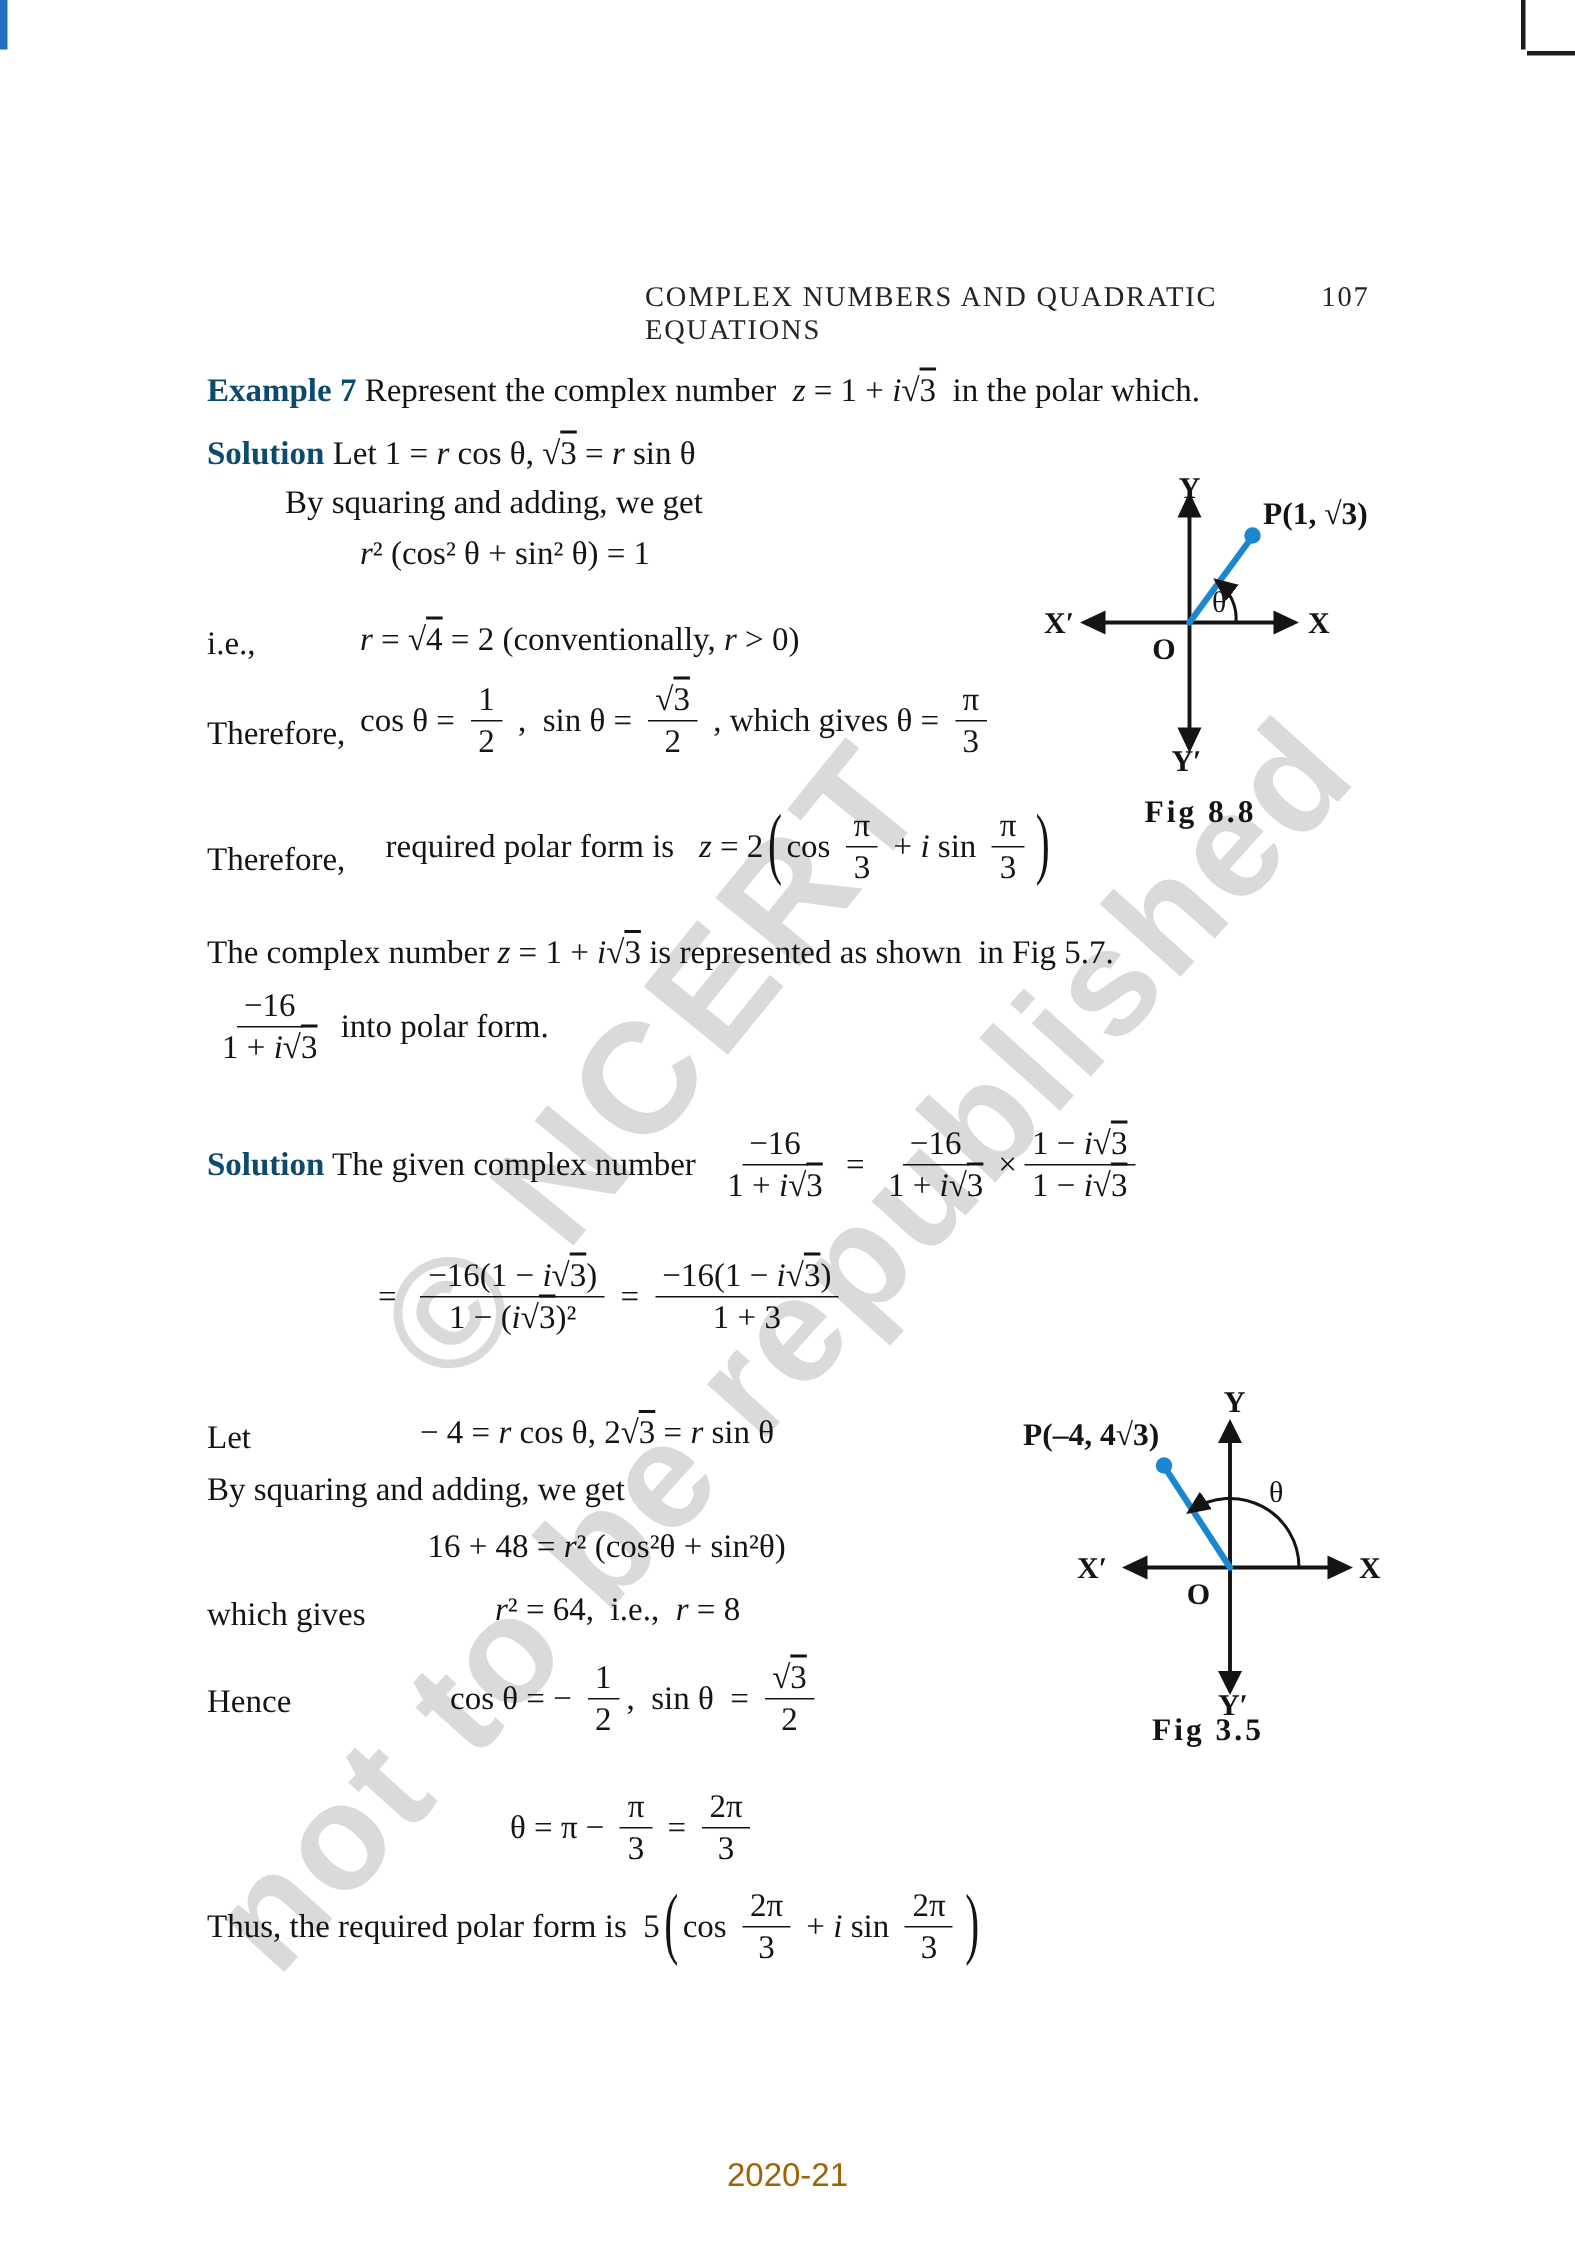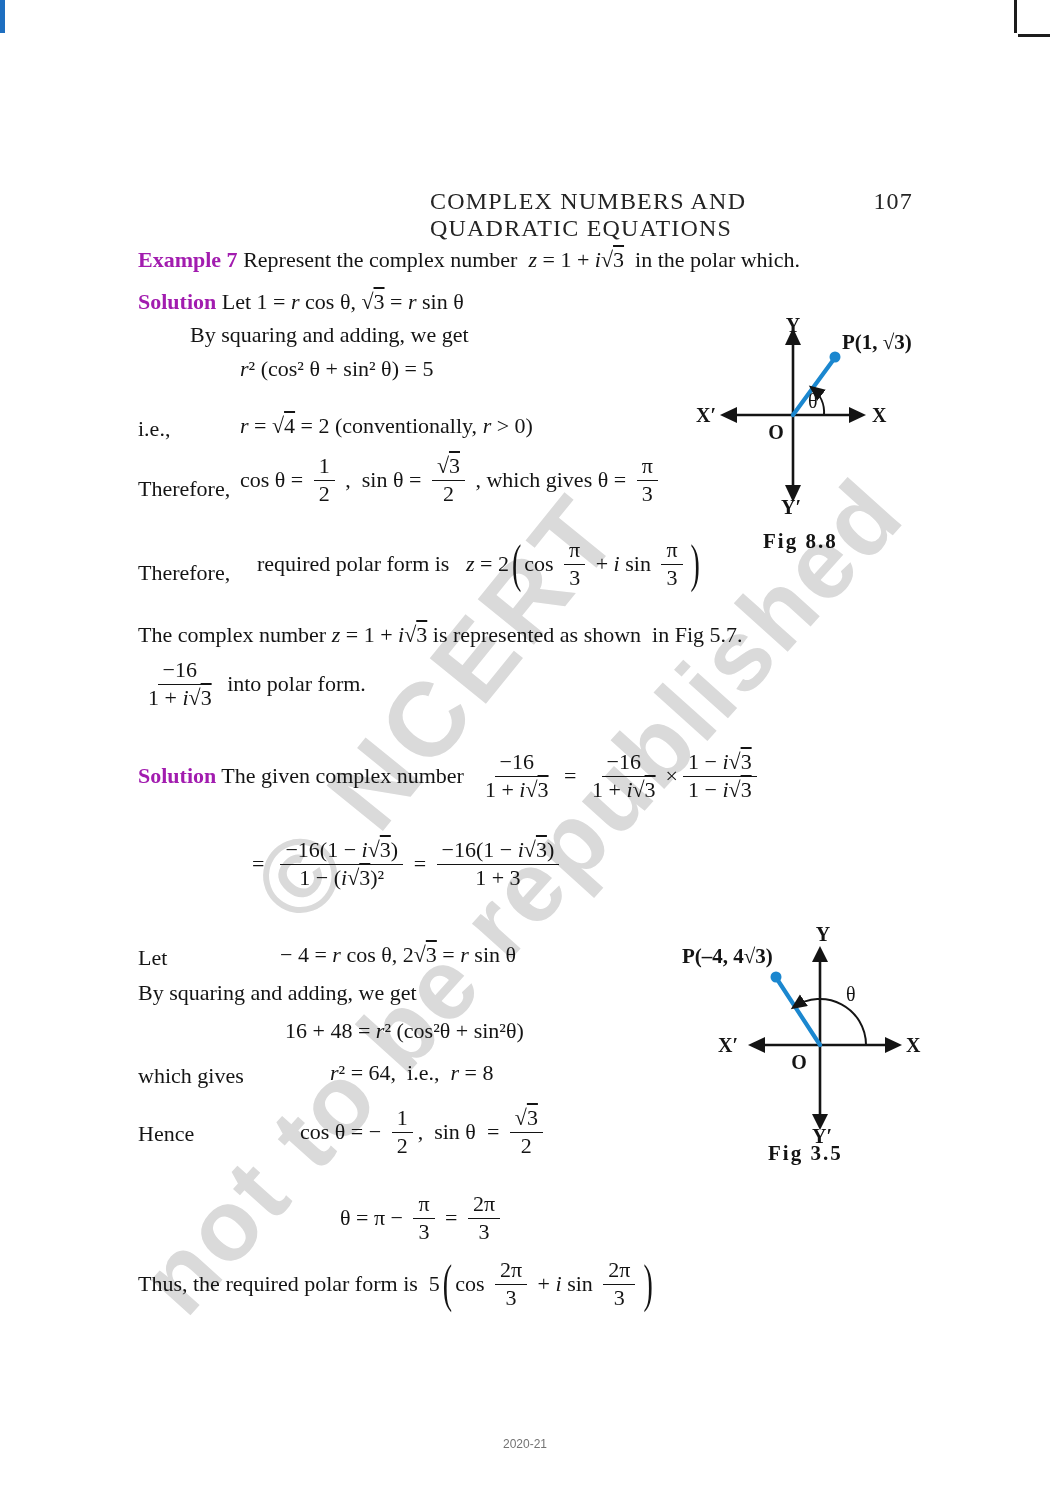--- a/index.html
+++ b/index.html
@@ -1,31 +1,31 @@
 <!DOCTYPE html>
 <html><head>
 <meta charset="utf-8">
 <style>
   *{box-sizing:border-box}
   html,body{margin:0;padding:0;background:#fff}
   .page{position:relative;width:1050px;height:1500px;background:#fff;overflow:hidden;
         font-family:"Liberation Serif",serif;color:#141414}
   .line{position:absolute;display:flex;align-items:center;white-space:pre;font-size:22px;z-index:2}
-  .lbl{color:#a21caf;font-weight:bold}
+  .lbl{color:#0c4a6e;font-weight:bold}
   .mi{font-style:italic}
   .ov{text-decoration:overline}
   .frac{display:inline-flex;flex-direction:column;align-items:center;margin:0 5px;line-height:1.12;text-align:center}
   .frac .n{padding:0 5px 1px;border-bottom:1.7px solid #141414;white-space:pre}
   .frac .d{padding:1px 5px 0;white-space:pre}
   .bp{display:inline-block;font-size:28px;line-height:1;transform:scaleY(1.9);margin:0 3px}
   .hdr{position:absolute;left:430px;top:188px;width:483px;display:flex;justify-content:space-between;
-       font-size:24px;letter-spacing:1.2px;color:#242424;z-index:2}
+       font-size:19px;letter-spacing:1.2px;color:#242424;z-index:2}
   .figcap{position:absolute;font-weight:bold;font-size:21px;letter-spacing:2px;z-index:2}
   .footer{position:absolute;left:0;right:0;top:1437px;text-align:center;
-          font-family:"Liberation Sans",sans-serif;font-size:12px;z-index:2;color:#737373}
+          font-family:"Liberation Sans",sans-serif;font-size:22px;z-index:2;color:#a16207}
   .wm{position:absolute;font-family:"Liberation Sans",sans-serif;font-weight:bold;color:#dadada;
       white-space:nowrap;z-index:1;transform-origin:left center}
   #wm1{left:276px;top:846px;font-size:105px;letter-spacing:6px;transform:rotate(-51deg)}
   #wm2{left:160px;top:1240px;font-size:100px;letter-spacing:3px;transform:rotate(-48deg)}
   .corner-bar{position:absolute;left:0;top:0;width:5px;height:33px;background:#1e6fc0;z-index:3}
   .cm-v{position:absolute;left:1014px;top:0;width:3px;height:33px;background:#1c1c1c;z-index:3}
   .cm-h{position:absolute;left:1018px;top:34px;width:32px;height:3px;background:#1c1c1c;z-index:3}
   svg.fig{position:absolute;z-index:2;overflow:visible}
   svg.fig line.ax{stroke:#141414;stroke-width:2.6}
   svg.fig line.ray{stroke:#1b87cf;stroke-width:4.2;stroke-linecap:round}
@@ -49,21 +49,21 @@
   <div class="wm" id="wm2">not to be republished</div>
 
   <header class="hdr">
     <span>COMPLEX NUMBERS AND QUADRATIC EQUATIONS</span>
     <span>107</span>
   </header>
 
   <div class="line" style="left:138px;top:247px"><span class="lbl">Example 7</span><span> Represent the complex number  </span><span class="mi">z</span><span> = 1 + </span><span class="mi">i</span><span>√</span><span class="ov">3</span><span>  in the polar which.</span></div>
   <div class="line" style="left:138px;top:289px"><span class="lbl">Solution</span><span> Let 1 = </span><span class="mi">r</span><span> cos θ, </span><span>√</span><span class="ov">3</span><span> = </span><span class="mi">r</span><span> sin θ</span></div>
   <div class="line" style="left:190px;top:322px">By squaring and adding, we get</div>
-  <div class="line" style="left:240px;top:356px"><span class="mi">r</span><span>² (cos² θ + sin² θ) = 5</span></div>
+  <div class="line" style="left:240px;top:356px"><span class="mi">r</span><span>² (cos² θ + sin² θ) = 1</span></div>
 
   <div class="line" style="left:138px;top:416px">i.e.,</div>
   <div class="line" style="left:240px;top:413px"><span class="mi">r</span><span> = </span><span>√</span><span class="ov">4</span><span> = 2 (conventionally, </span><span class="mi">r</span><span> &gt; 0)</span></div>
 
   <div class="line" style="left:138px;top:476px">Therefore,</div>
   <div class="line" style="left:240px;top:454px">
     <span>cos θ = </span>
     <span class="frac"><span class="n"><span>1</span></span><span class="d"><span>2</span></span></span>
     <span> ,  sin θ = </span>
     <span class="frac"><span class="n"><span>√</span><span class="ov">3</span></span><span class="d"><span>2</span></span></span>

